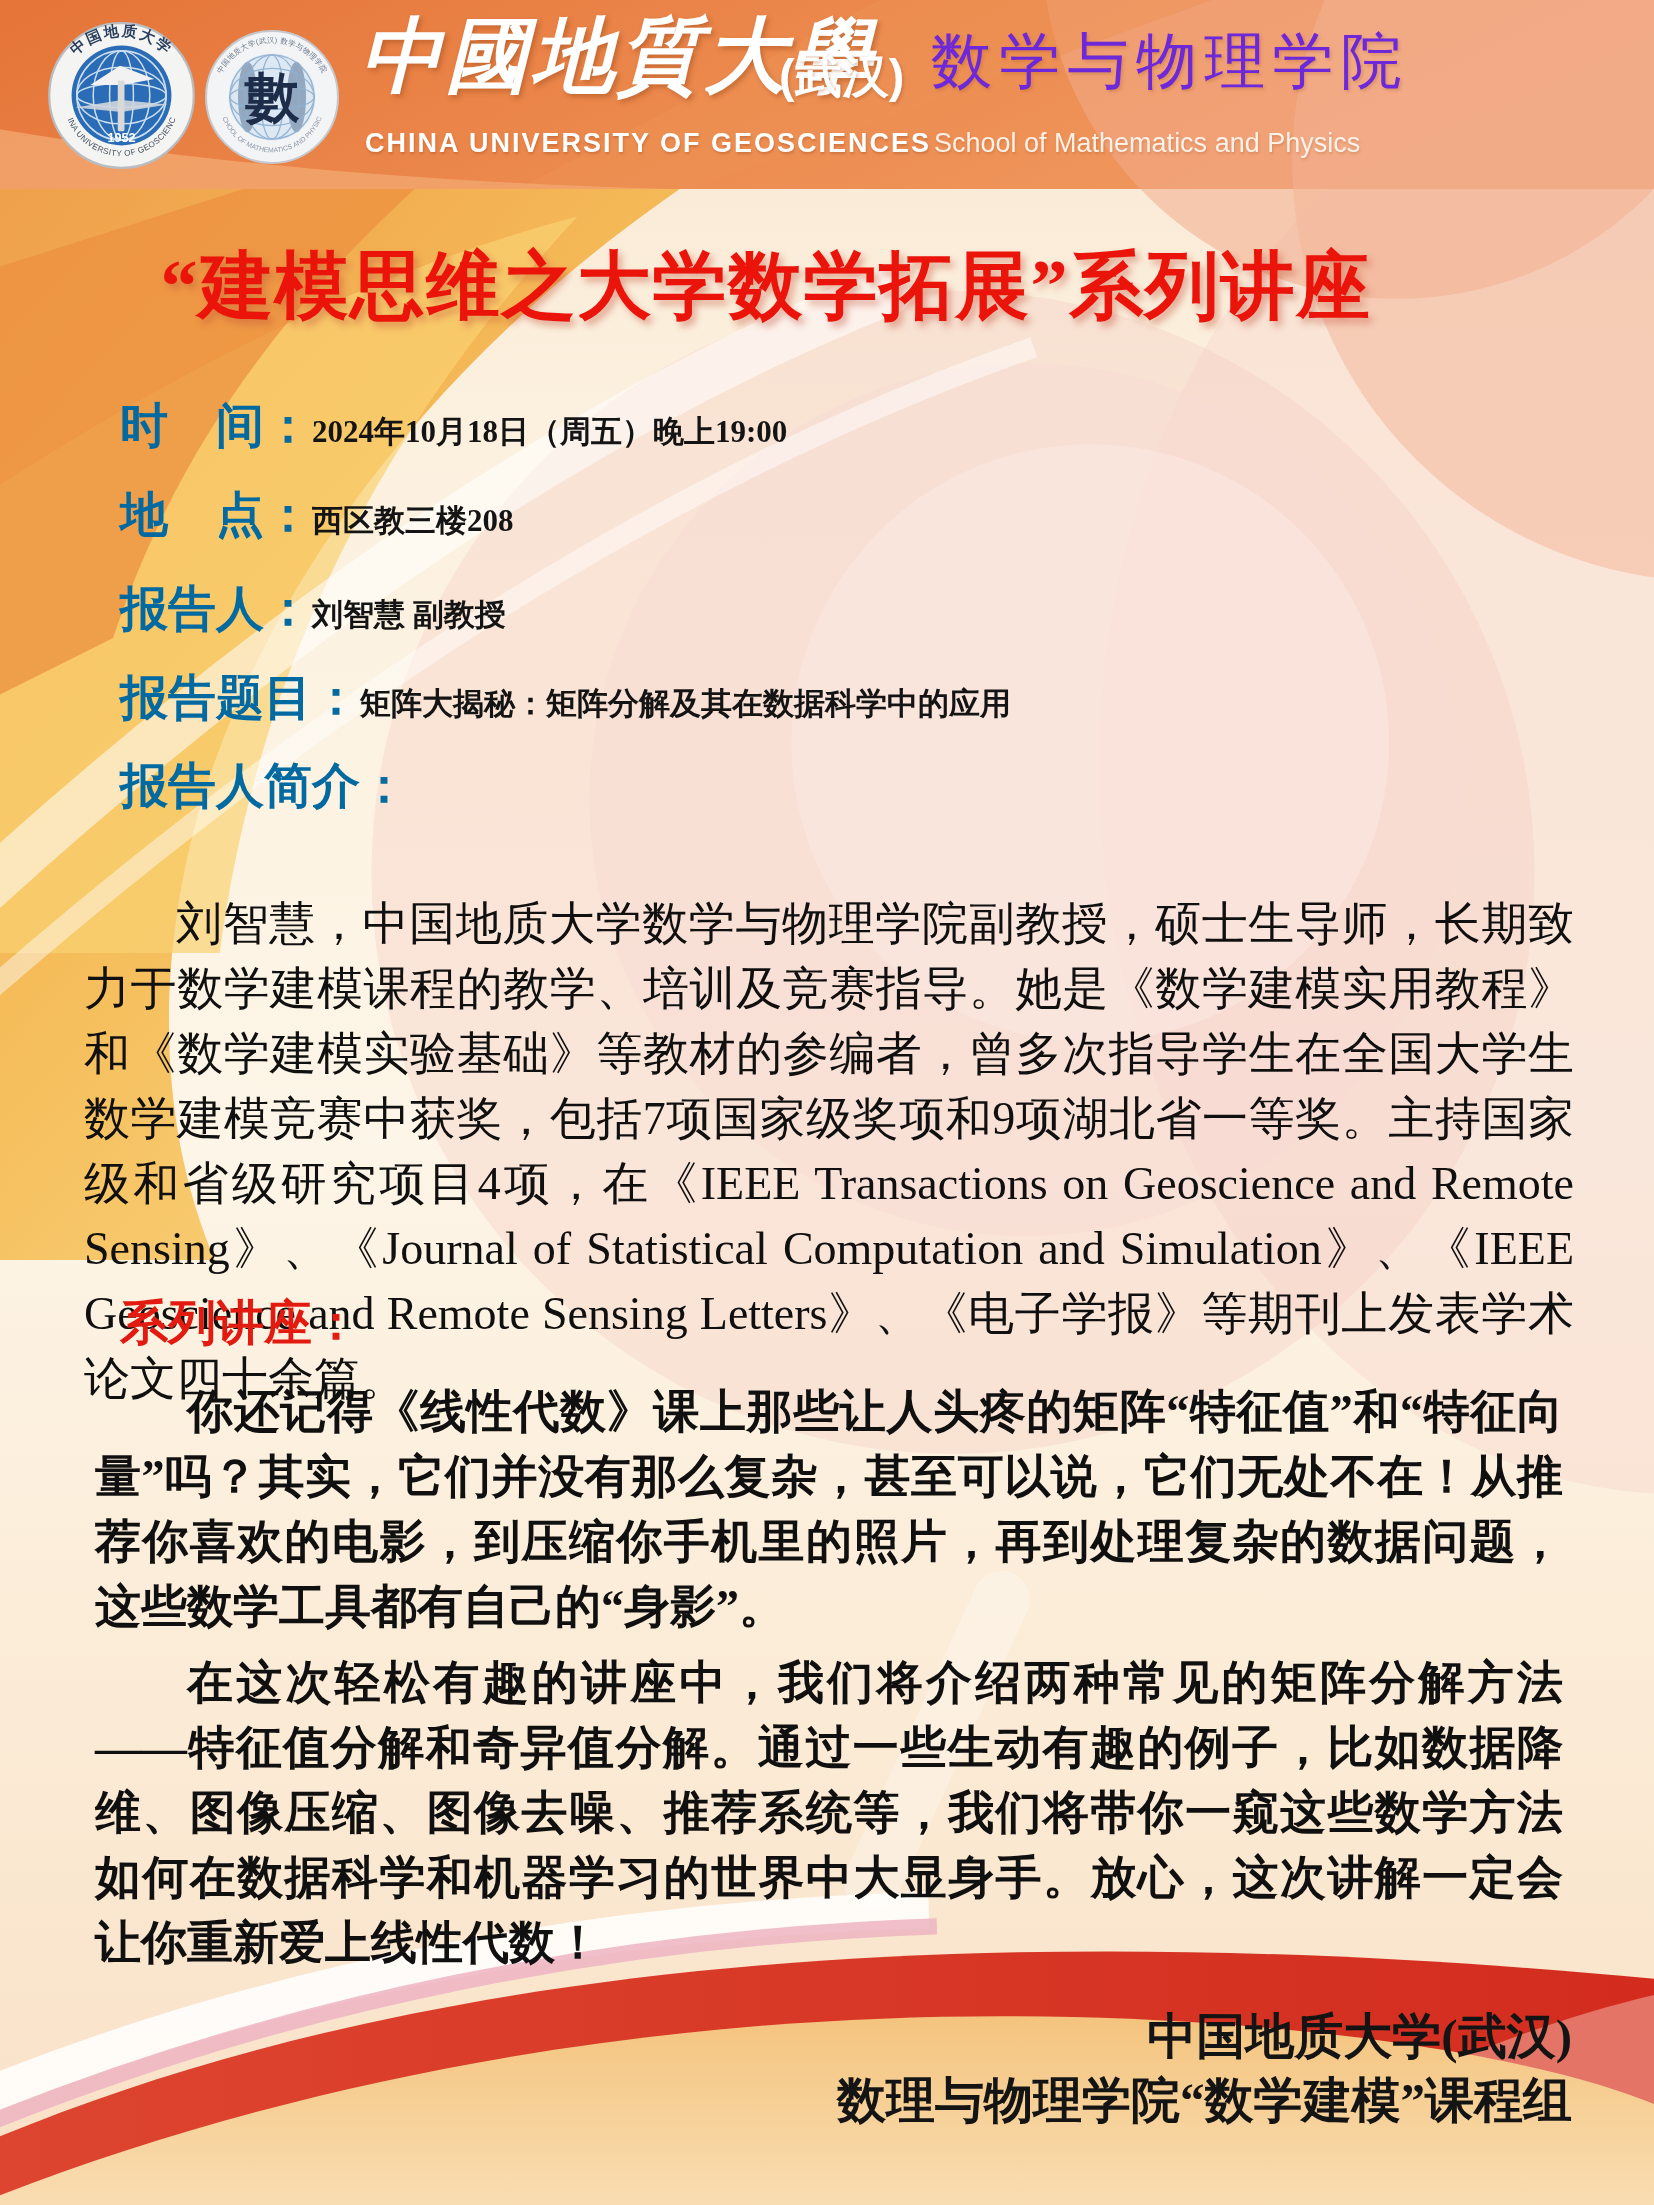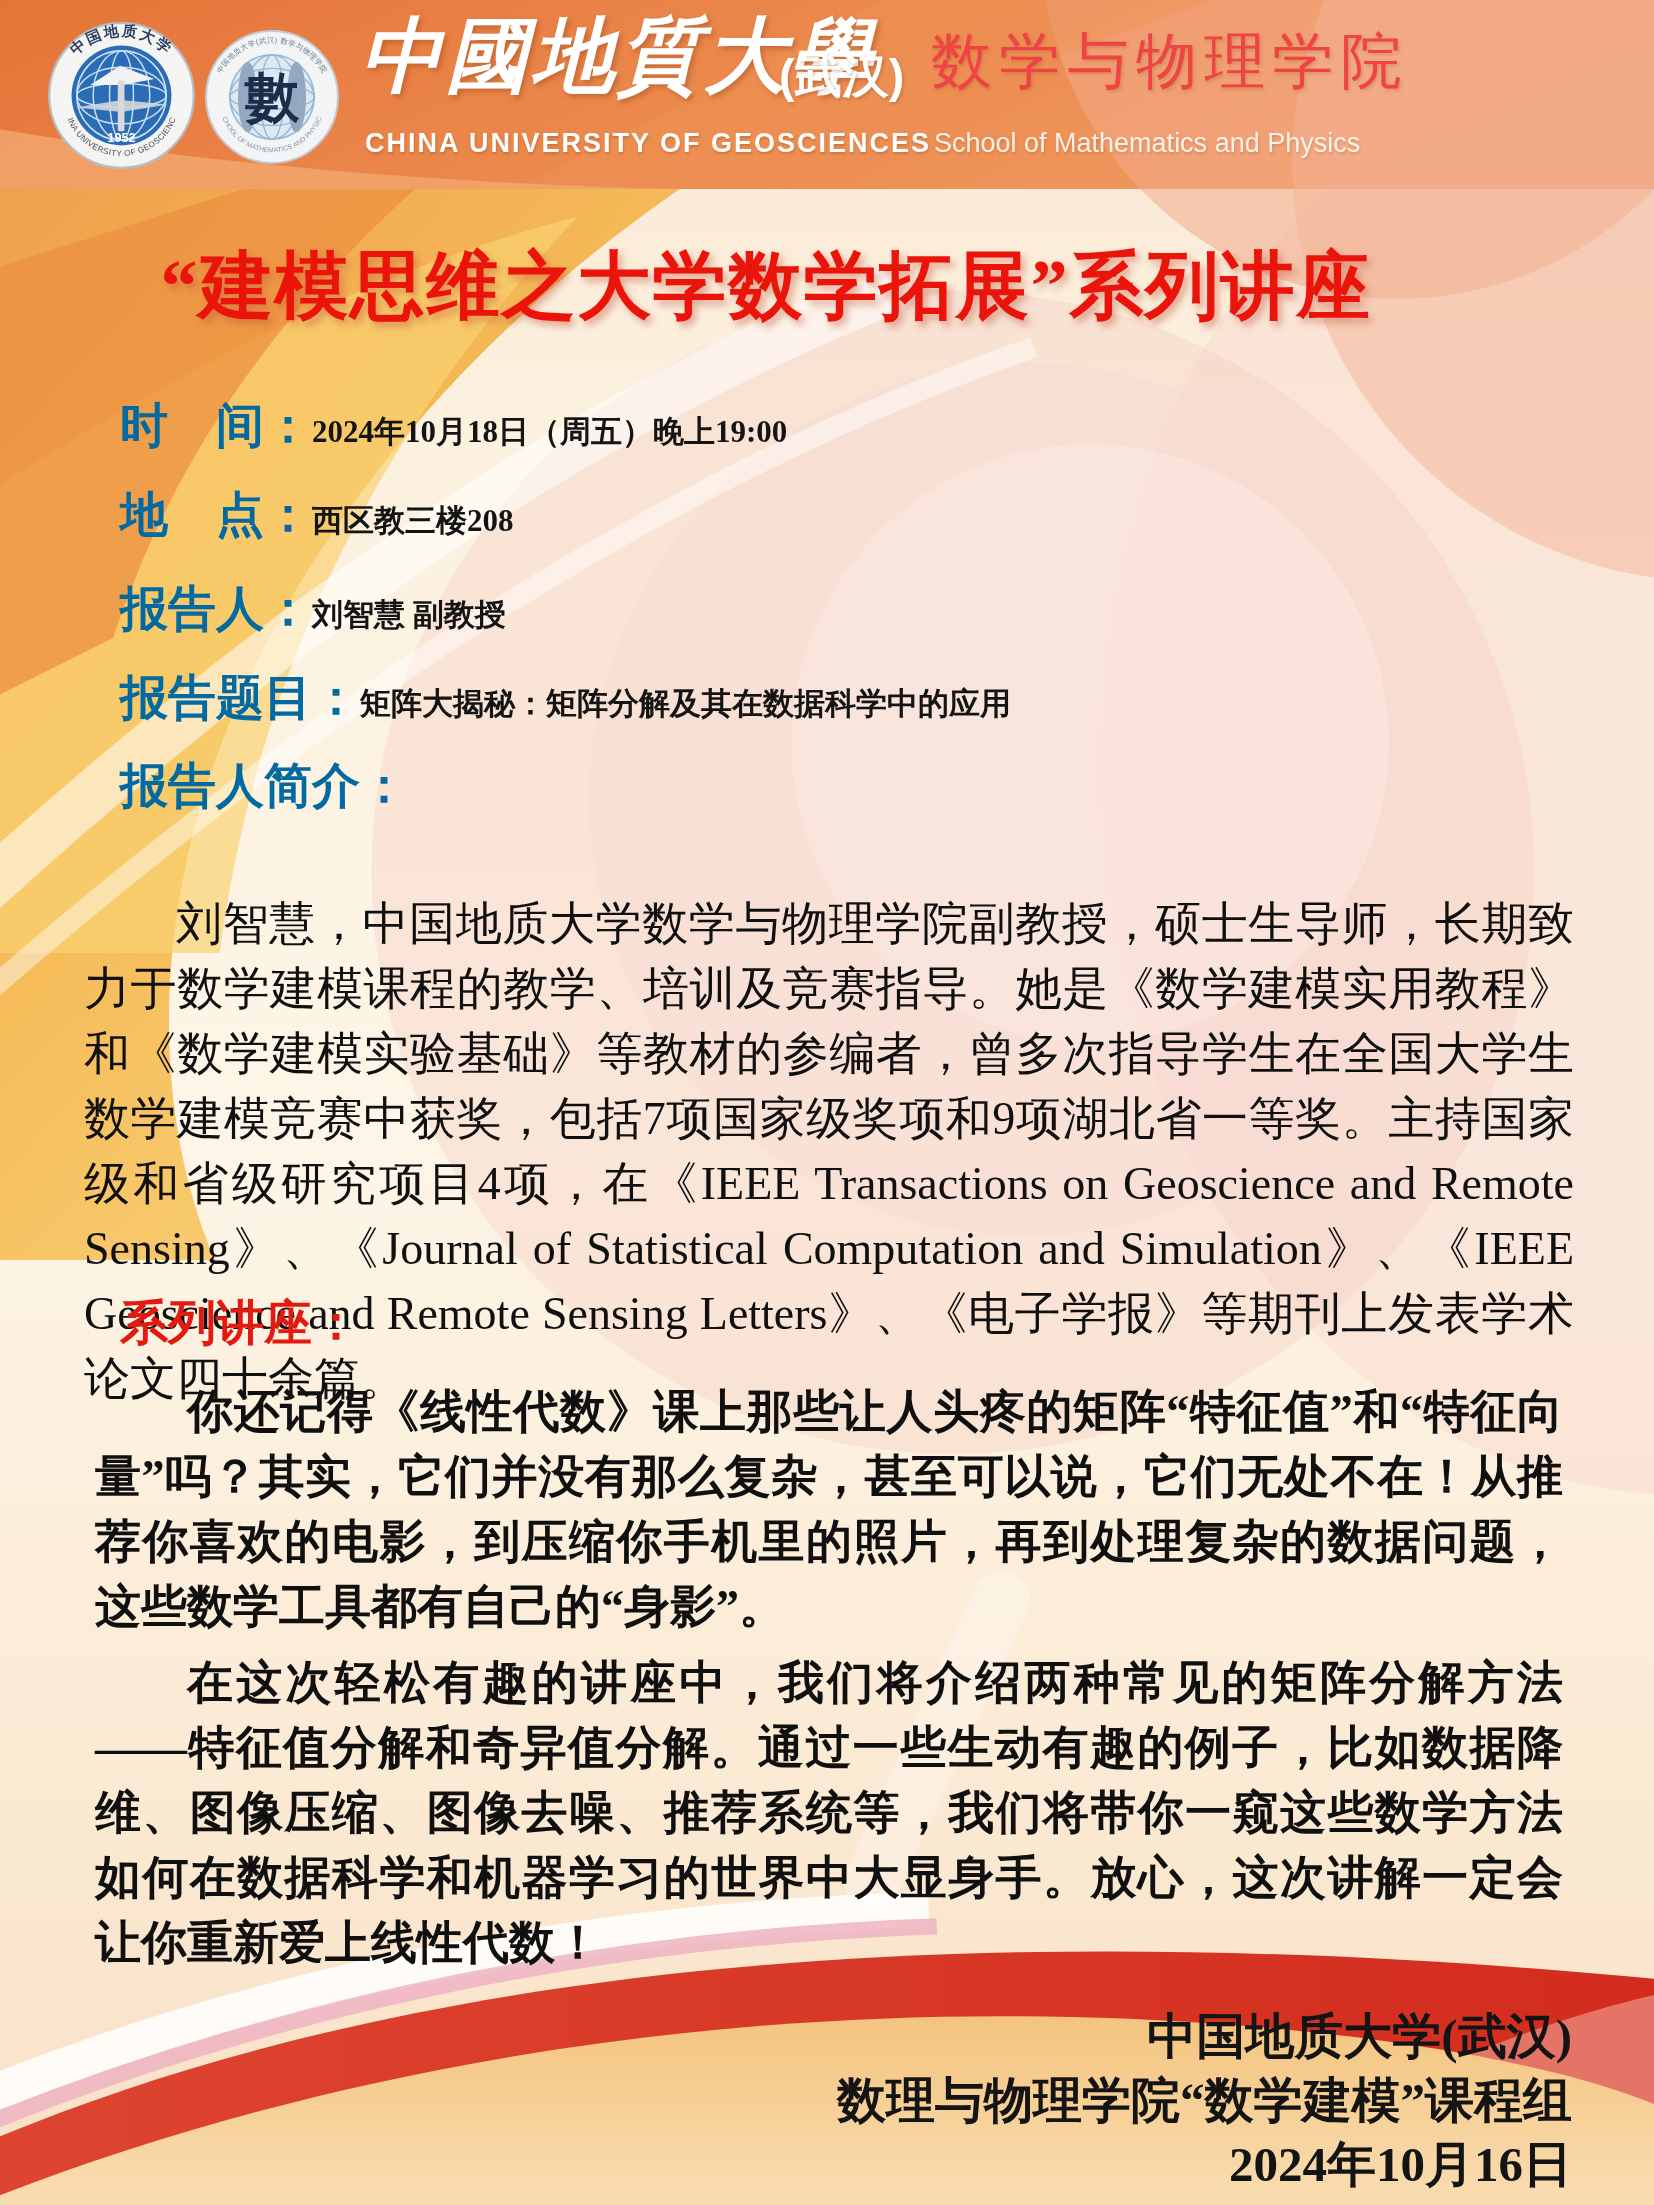--- a/index.html
+++ b/index.html
@@ -14,21 +14,21 @@
   .logo-smp{left:204px;top:29px;width:136px;height:136px;}
   .uni-cn{position:absolute;left:360px;top:1.6px;font-size:82px;font-weight:700;font-style:italic;
           color:#ffffff;letter-spacing:4px;white-space:nowrap;
           text-shadow:2.4px 3.2px 4.8px rgba(140,60,15,.38);}
   .campus{position:absolute;left:779px;top:45px;font-size:47px;font-weight:700;color:#ffffff;
           font-family:"Liberation Sans","DejaVu Sans",sans-serif;white-space:nowrap;
           text-shadow:1.6px 2.4px 3.2px rgba(140,60,15,.3);}
   .uni-en{position:absolute;left:365px;top:128px;font-size:27px;font-weight:700;color:#ffffff;
           letter-spacing:2px;font-family:"Liberation Sans","DejaVu Sans",sans-serif;white-space:nowrap;
           text-shadow:0.8px 1.6px 2.4px rgba(140,60,15,.3);}
-  .school-cn{position:absolute;left:931px;top:21px;font-size:61px;color:#ef4444;letter-spacing:7.3px;
+  .school-cn{position:absolute;left:931px;top:21px;font-size:61px;color:#6d28d9;letter-spacing:7.3px;
           font-family:Liberation Mono, monospace;white-space:nowrap;
           text-shadow:1.6px 2.4px 3.2px rgba(150,70,25,.25);}
   .school-en{position:absolute;left:934px;top:128px;font-size:27px;color:#fdf1e8;
           font-family:"Liberation Sans","DejaVu Sans",sans-serif;white-space:nowrap;
           text-shadow:0.8px 1.6px 2.4px rgba(150,70,25,.25);}
 
   
   .title{position:absolute;left:0;top:237px;width:1532px;text-align:center;z-index:2;
          font-size:74px;font-weight:800;letter-spacing:1.6px;color:#ea140b;white-space:nowrap;
          text-shadow:4px 4.8px 7.3px rgba(195,85,60,.45);}
@@ -197,17 +197,16 @@
 
   <div class="abs-heading">系列讲座：</div>
   <div class="abstract">
     <p>你还记得《线性代数》课上那些让人头疼的矩阵“特征值”和“特征向量”吗？其实，它们并没有那么复杂，甚至可以说，它们无处不在！从推荐你喜欢的电影，到压缩你手机里的照片，再到处理复杂的数据问题，这些数学工具都有自己的“身影”。</p>
     <p>在这次轻松有趣的讲座中，我们将介绍两种常见的矩阵分解方法——特征值分解和奇异值分解。通过一些生动有趣的例子，比如数据降维、图像压缩、图像去噪、推荐系统等，我们将带你一窥这些数学方法如何在数据科学和机器学习的世界中大显身手。放心，这次讲解一定会让你重新爱上线性代数！</p>
   </div>
 
   <div class="footer">
     <div>中国地质大学(武汉)</div>
     <div>数理与物理学院“数学建模”课程组</div>
-    <div>2024年10月16日</div>
   </div>
 
 </div>
 
 
 </body></html>

